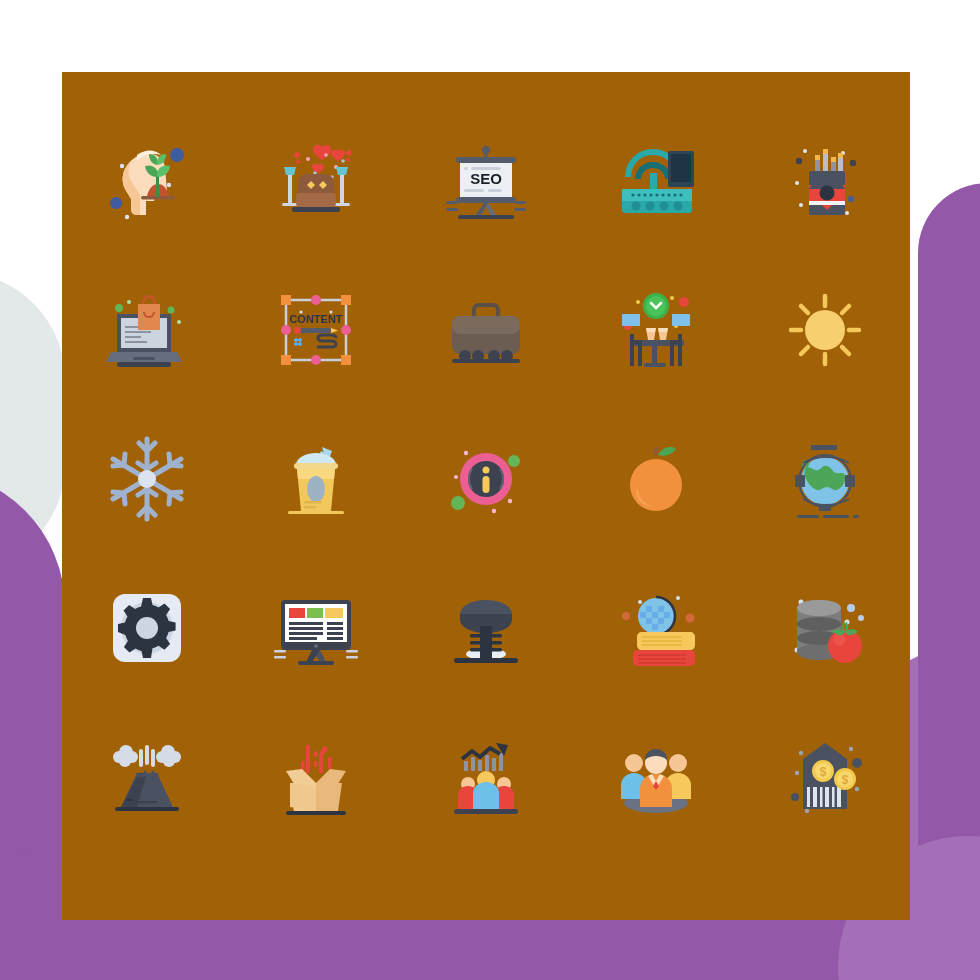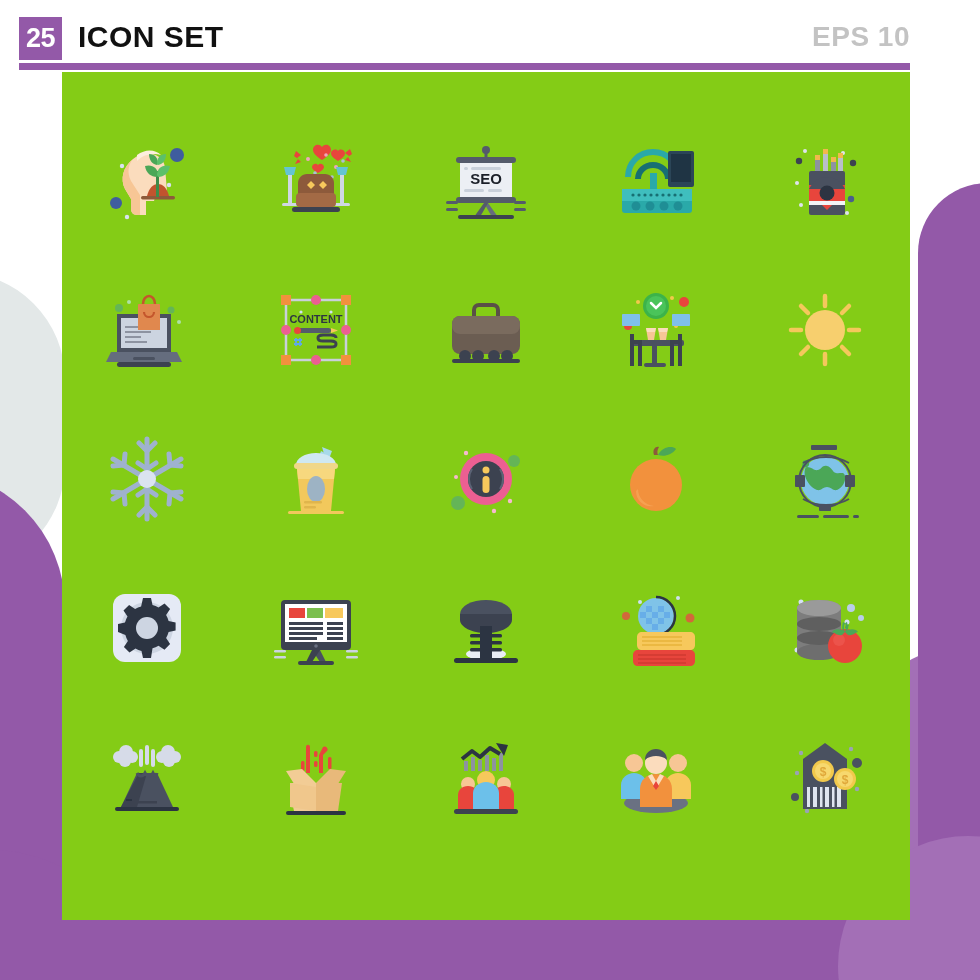--- a/index.html
+++ b/index.html
@@ -67,21 +67,21 @@
   }
   .header-rule {
     position: absolute; left: 19px; top: 63px; width: 891px; height: 7px;
     background: #9359a8;
   }
 
   
   .card {
     position: absolute; left: 62px; top: 72px;
     width: 848px; height: 848px;
-    background: #84cc16; z-index: 4;
+    background: #a16207; z-index: 4;
   }
   .grid {
     position: absolute; left: 0; top: 34px;
     width: 848px;
     display: grid;
     grid-template-columns: repeat(5, 1fr);
     grid-template-rows: repeat(5, 149px);
   }
   .cell {
     display: flex; align-items: center; justify-content: center;
@@ -95,26 +95,20 @@
 <div id="root">
 
   <div class="blob blob-gray"></div>
   <div class="blob blob-purple-left"></div>
   <div class="blob blob-purple-bl"></div>
   <div class="blob blob-purple-bottom"></div>
   <div class="blob blob-light-tr"></div>
   <div class="blob blob-purple-right"></div>
   <div class="blob blob-light-br"></div>
 
-  <div class="header">
-    <div class="badge">25</div>
-    <div class="header-title">ICON SET</div>
-    <div class="header-eps">EPS 10</div>
-    <div class="header-rule"></div>
-  </div>
 
   <div class="card">
     <div class="grid">
 
       <div class="cell">
         <svg width="96" height="96" viewBox="0 0 96 96">
           <circle cx="78" cy="22" r="7" fill="#3f5d9e"></circle>
           <circle cx="17" cy="70" r="6" fill="#3f5d9e"></circle>
           <circle cx="23" cy="33" r="2.2" fill="#d9e2f0"></circle>
           <circle cx="70" cy="52" r="2.2" fill="#d9e2f0"></circle>

